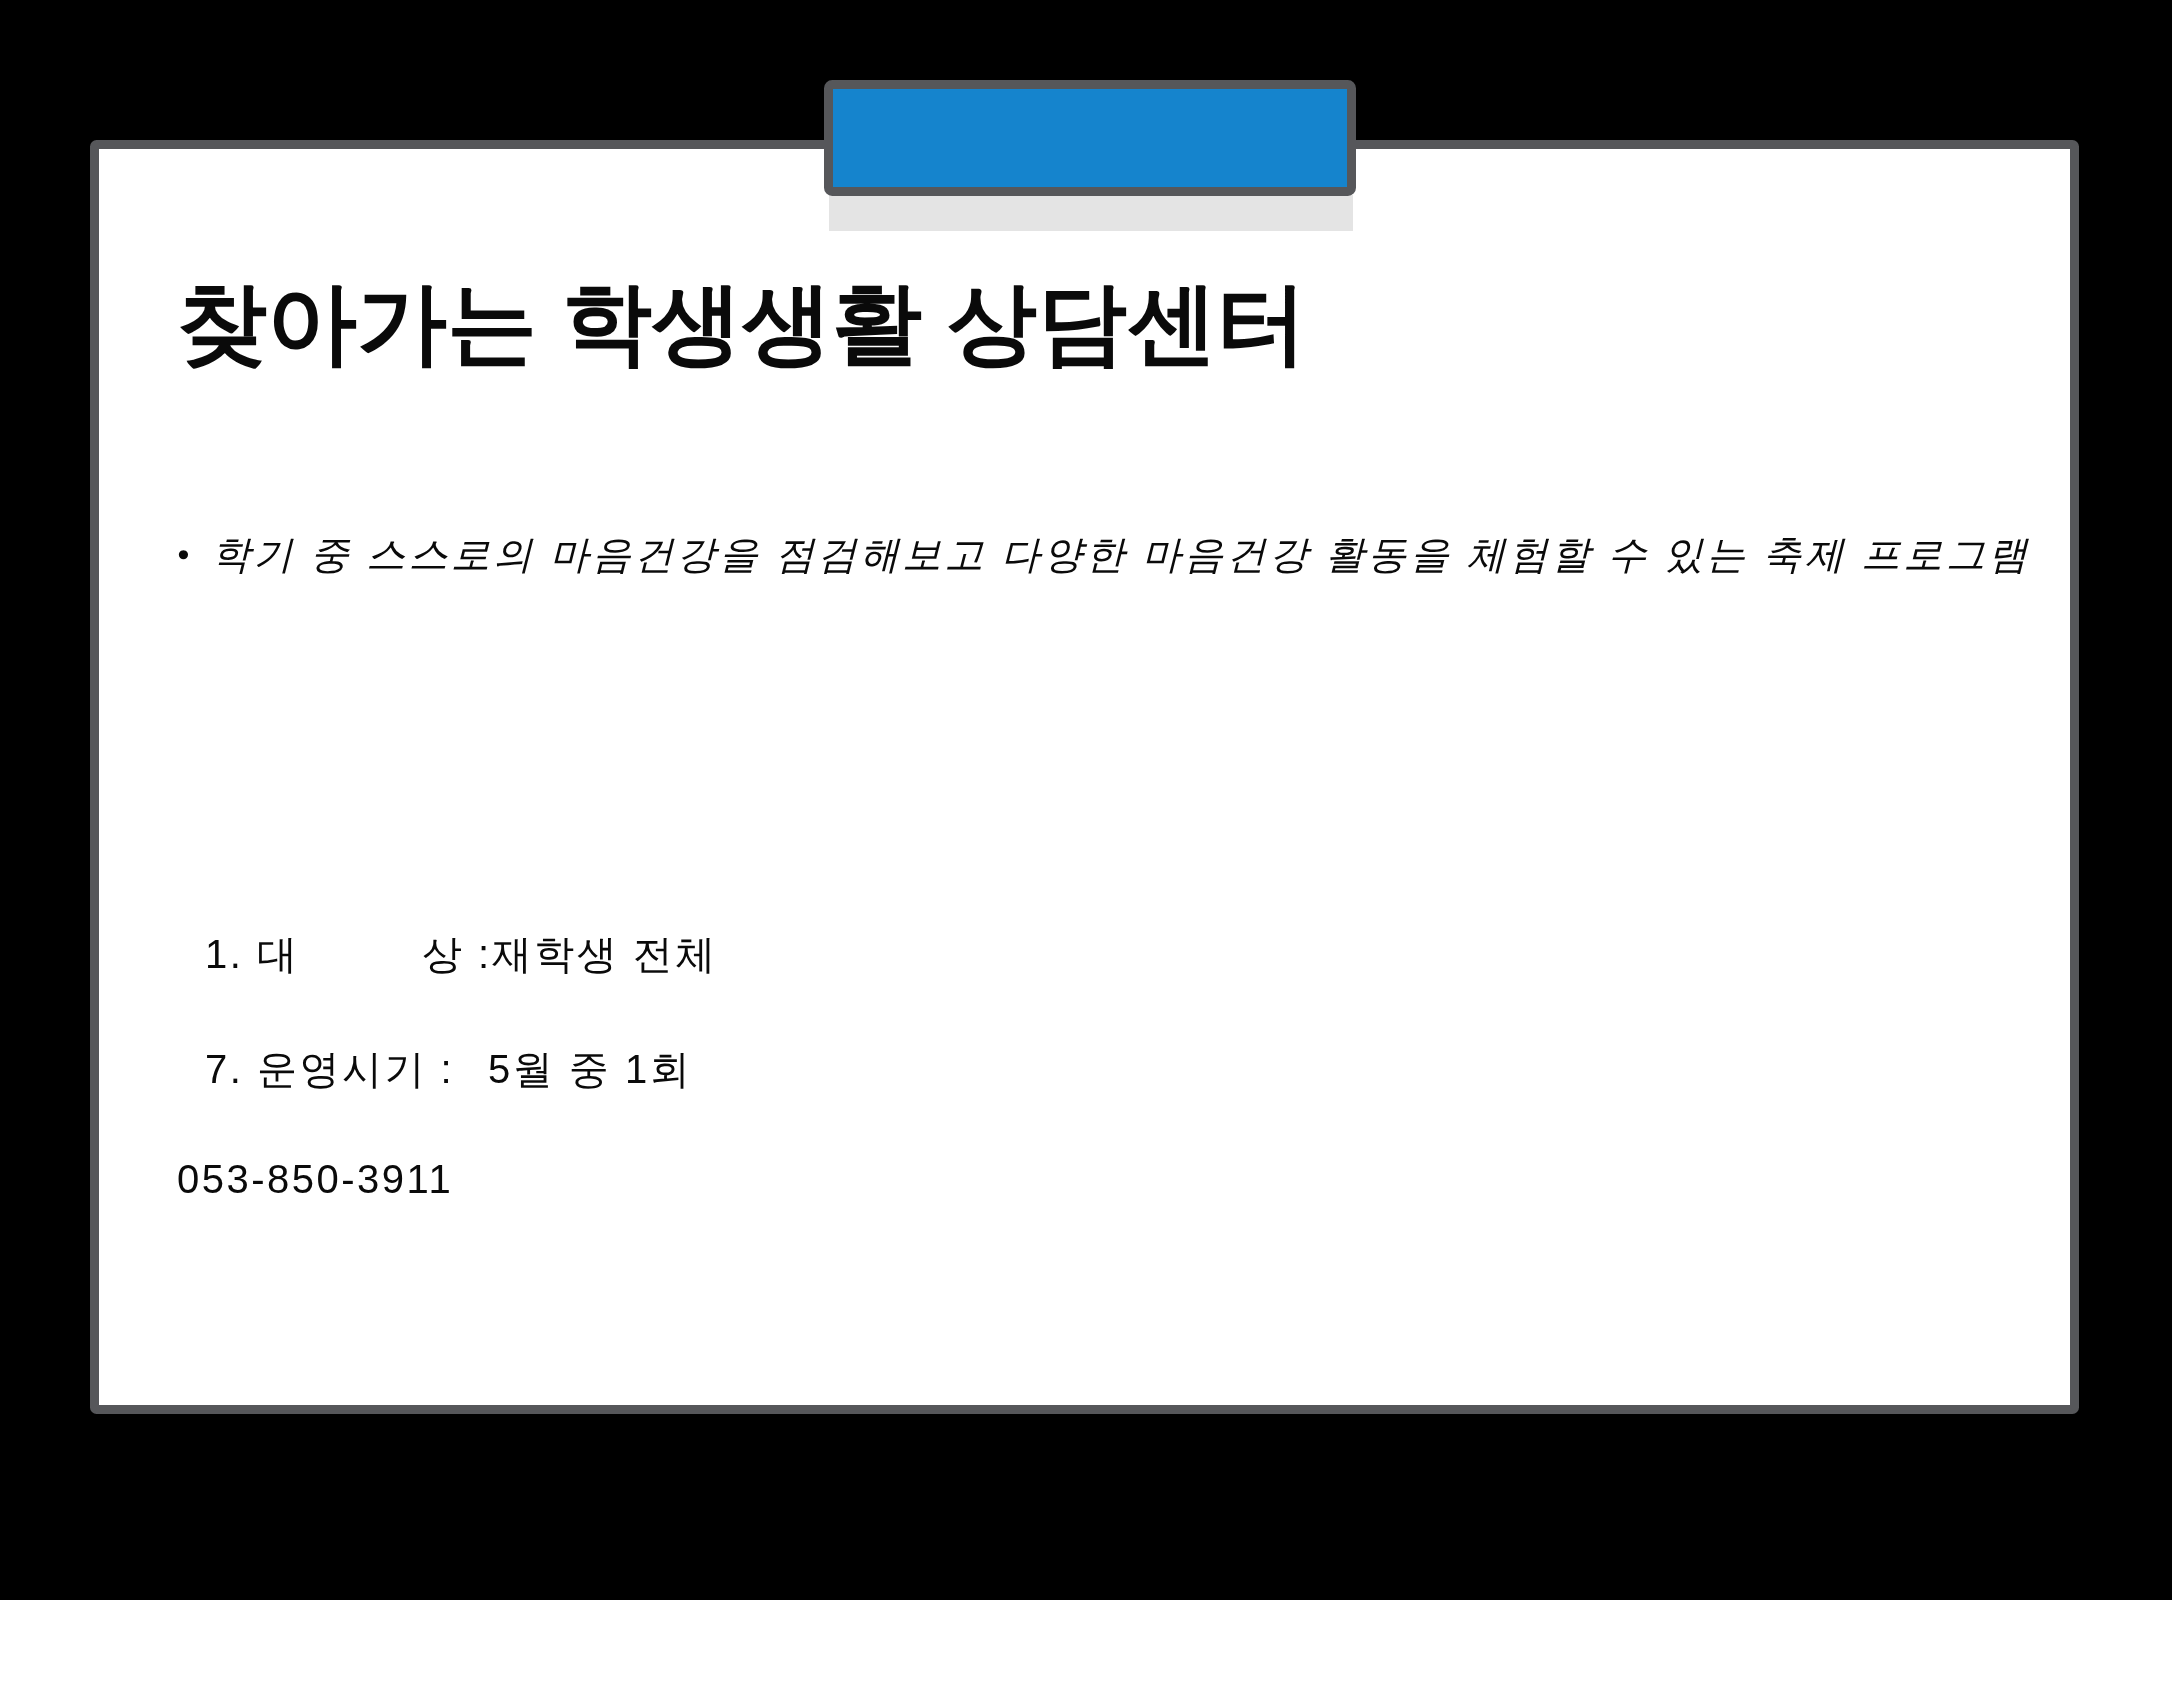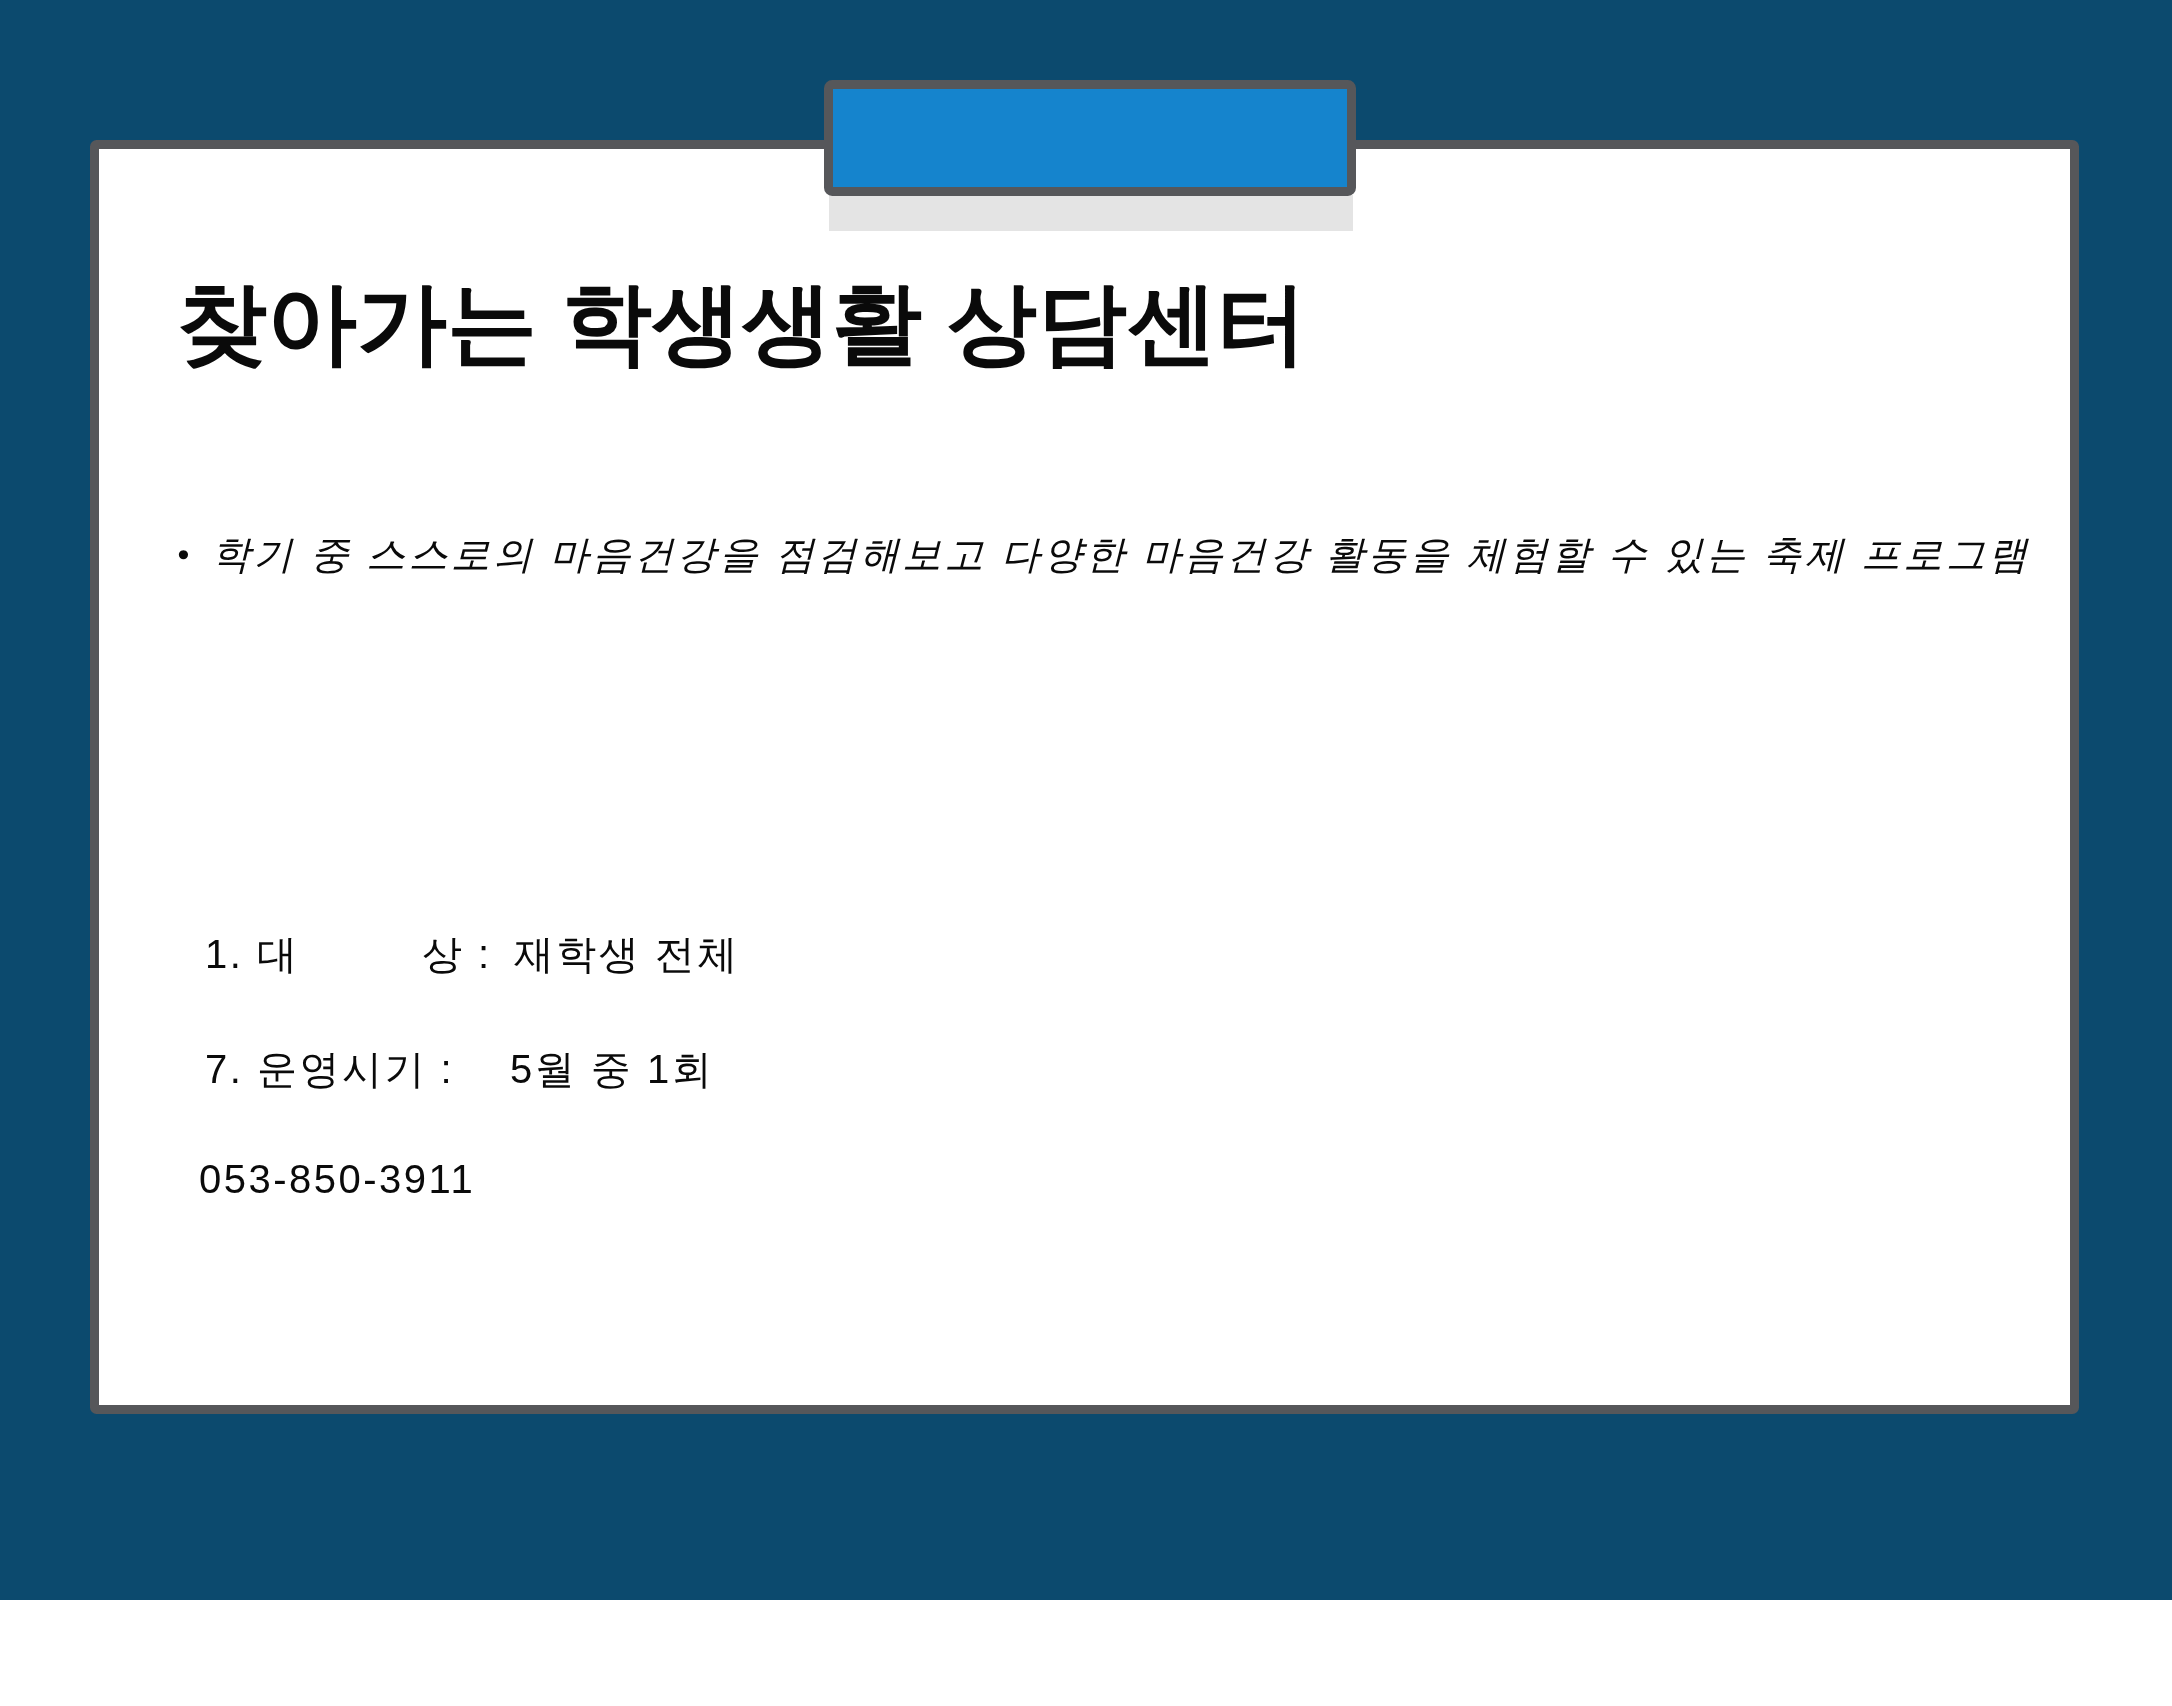--- a/index.html
+++ b/index.html
@@ -5,21 +5,21 @@
   html, body {
     margin: 0;
     padding: 0;
     background: #ffffff;
     font-family: "Liberation Sans", "DejaVu Sans", sans-serif;
   }
   .stage {
     position: relative;
     width: 2172px;
     height: 1600px;
-    background: #0c4a6e;
+    background: #000000;
     overflow: hidden;
   }
   
   .card {
     position: absolute;
     left: 90px;
     top: 140px;
     width: 1989px;
     height: 1274px;
     box-sizing: border-box;
@@ -101,21 +101,20 @@
   }
   .item-label {
     display: inline-block;
     min-width: 283px;
     white-space: pre;
     margin-left: 28px;
   }
   .item-value {
     display: inline-block;
     white-space: pre;
-    margin-left: 22px;
   }
 </style>
 </head>
 <body>
 
 <div class="stage">
 
   <div class="tab-shadow"></div>
   <div class="tab"></div>
 

